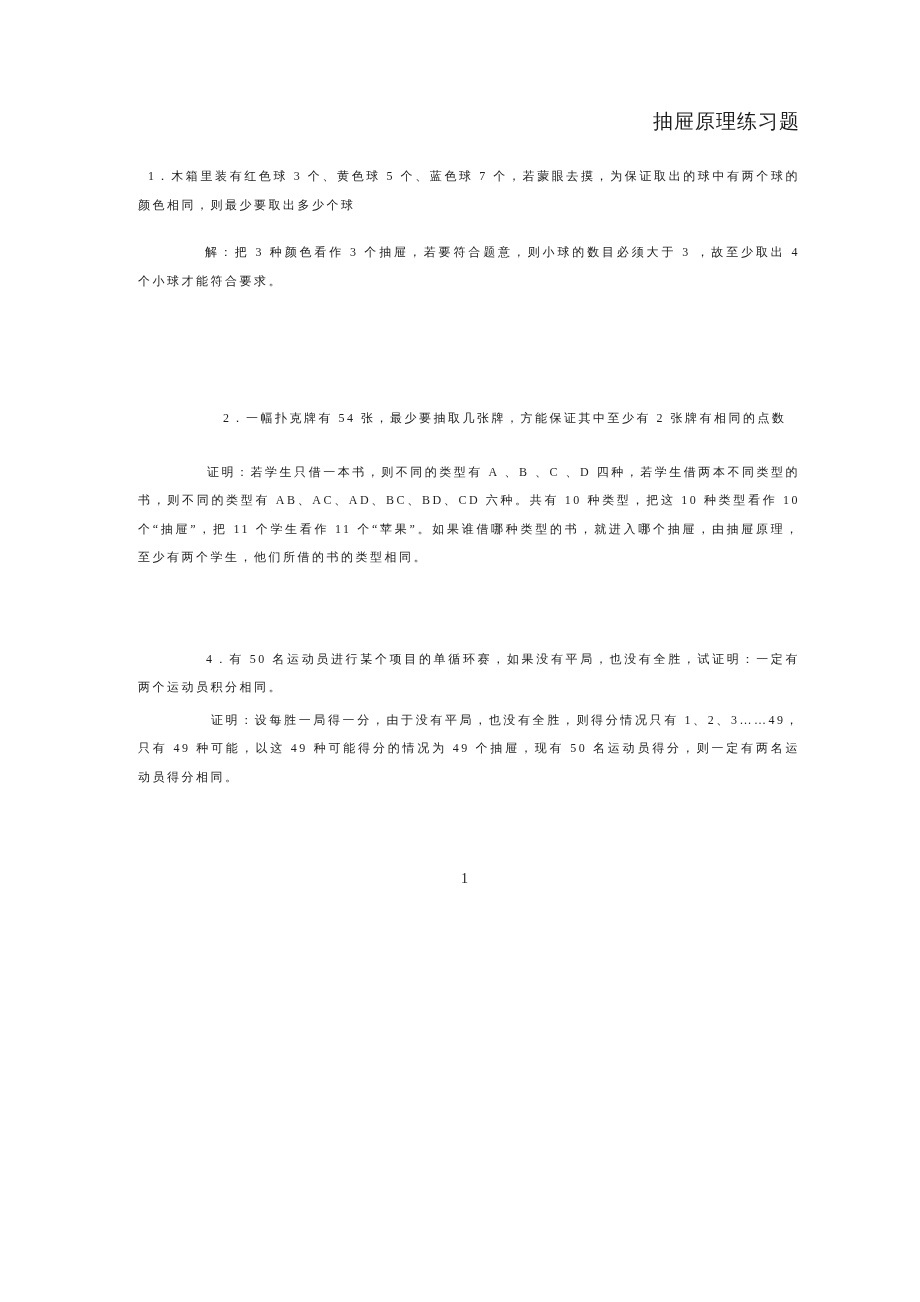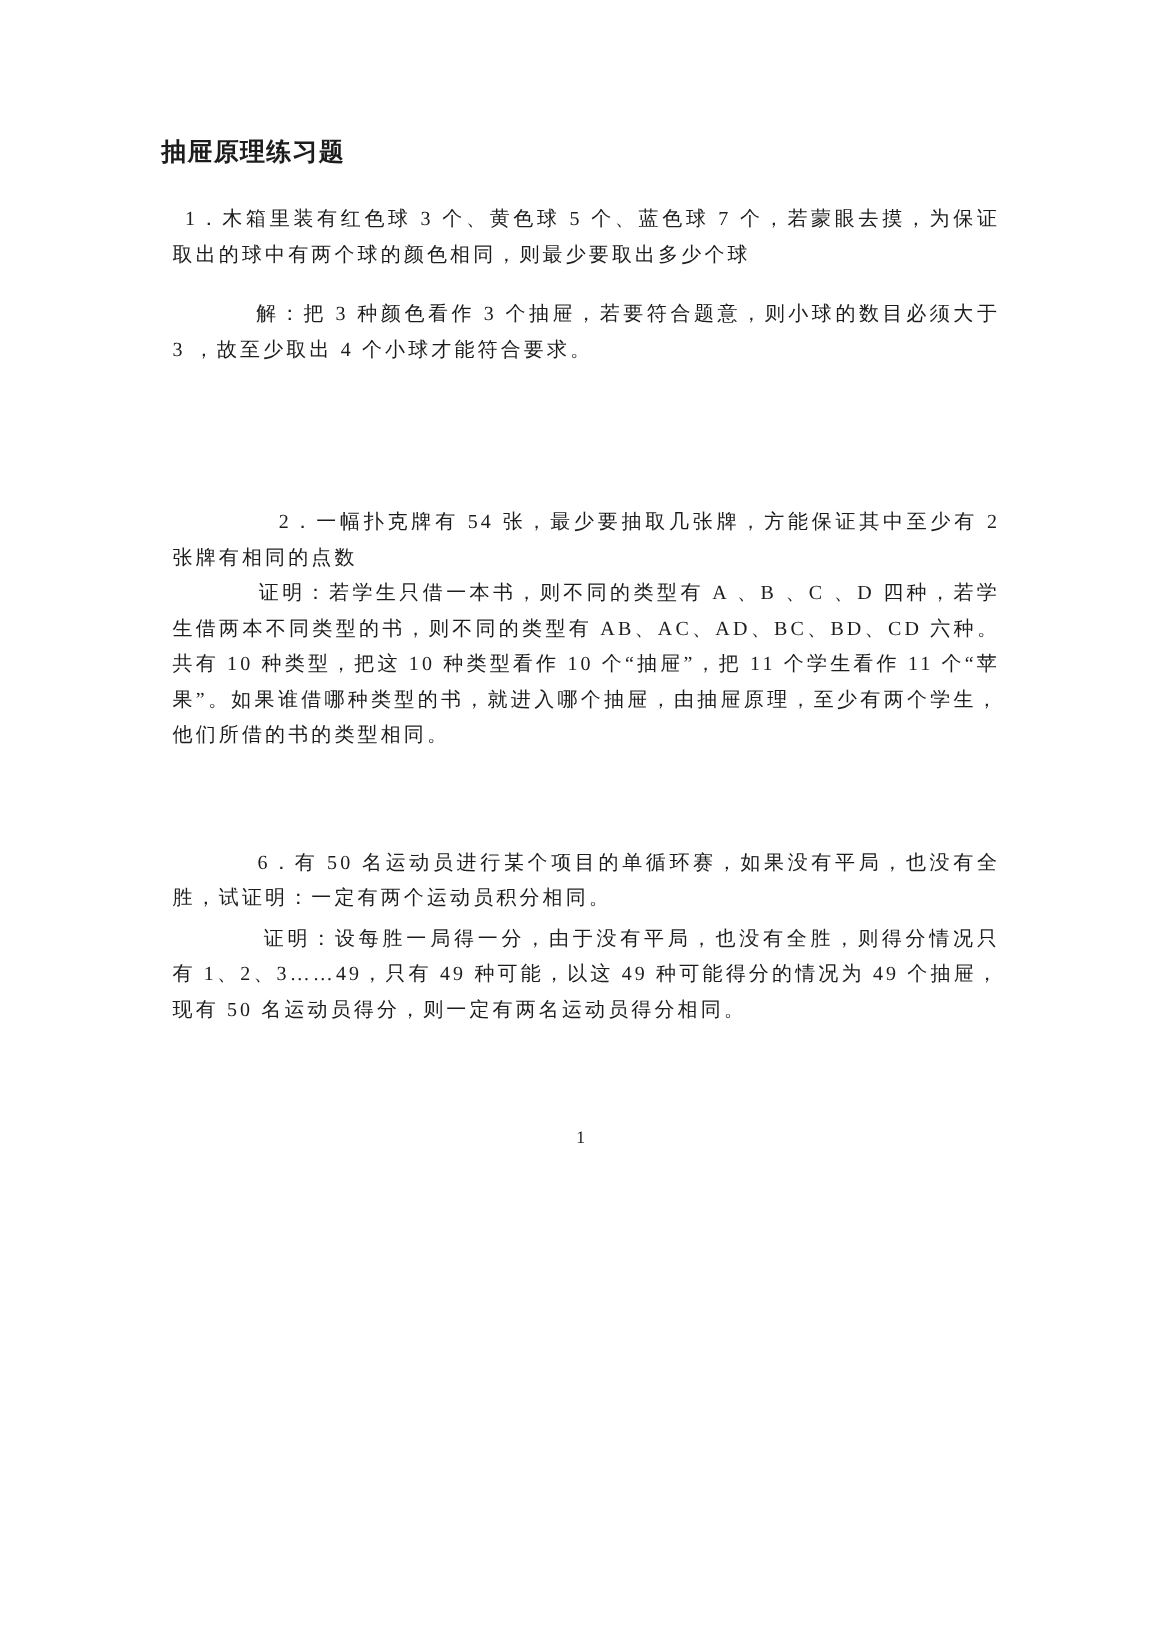--- a/index.html
+++ b/index.html
@@ -20,40 +20,40 @@
     background: #ffffff;
     box-sizing: border-box;
     padding-top: 107px;
   }
   .content {
     width: 662px;
     margin-left: 138px;
   }
   .doc-title {
     font-family: "DejaVu Sans", sans-serif;
-    font-weight: bold;
+    font-weight: normal;
     font-size: 20px;
     line-height: 28px;
-    text-align: left;
+    text-align: right;
     letter-spacing: 1px;
     margin: 0 0 0 -9px; 
   }
   p.block {
     margin: 0;
-    font-size: 16px;
+    font-size: 12px;
     line-height: 28.5px;
     letter-spacing: 2.5px;
     text-align: justify;
   }
   #p1 { margin-top: 27px; text-indent: 10px; }
   #s1 { margin-top: 19px; text-indent: 67px; }
   #p2 { margin-top: 109px; text-indent: 85px; }
   #s2 { margin-top: 18px; text-indent: 67px; }
   #p3 { margin-top: 61px; text-indent: 85px; }
-  #s3 { text-indent: 69px; }
+  #s3 { margin-top: 25px; text-indent: 69px; }
   #p4 { margin-top: 73px; text-indent: 68px; }
   #s4 { margin-top: 4px; text-indent: 73px; }
   .page-number {
     margin-top: 78px;
     text-align: center;
     font-size: 14px;
     line-height: 20px;
     letter-spacing: 0;
     margin-left: -9px;
   }
@@ -69,20 +69,20 @@
     <p class="block" id="p1">1．木箱里装有红色球 3 个、黄色球 5 个、蓝色球 7 个，若蒙眼去摸，为保证取出的球中有两个球的颜色相同，则最少要取出多少个球</p>
 
     <p class="block" id="s1">解：把 3 种颜色看作 3 个抽屉，若要符合题意，则小球的数目必须大于 3 ，故至少取出 4 个小球才能符合要求。</p>
 
     <p class="block" id="p2">2．一幅扑克牌有 54 张，最少要抽取几张牌，方能保证其中至少有 2 张牌有相同的点数</p>
 
 
 
     <p class="block" id="s3">证明：若学生只借一本书，则不同的类型有 A 、B 、C 、D 四种，若学生借两本不同类型的书，则不同的类型有 AB、AC、AD、BC、BD、CD 六种。共有 10 种类型，把这 10 种类型看作 10 个“抽屉”，把 11 个学生看作 11 个“苹果”。如果谁借哪种类型的书，就进入哪个抽屉，由抽屉原理，至少有两个学生，他们所借的书的类型相同。</p>
 
-    <p class="block" id="p4">6．有 50 名运动员进行某个项目的单循环赛，如果没有平局，也没有全胜，试证明：一定有两个运动员积分相同。</p>
+    <p class="block" id="p4">4．有 50 名运动员进行某个项目的单循环赛，如果没有平局，也没有全胜，试证明：一定有两个运动员积分相同。</p>
 
     <p class="block" id="s4">证明：设每胜一局得一分，由于没有平局，也没有全胜，则得分情况只有 1、2、3……49，只有 49 种可能，以这 49 种可能得分的情况为 49 个抽屉，现有 50 名运动员得分，则一定有两名运动员得分相同。</p>
 
     <div class="page-number">1</div>
 
   </div>
 </div>
 
 </body></html>

